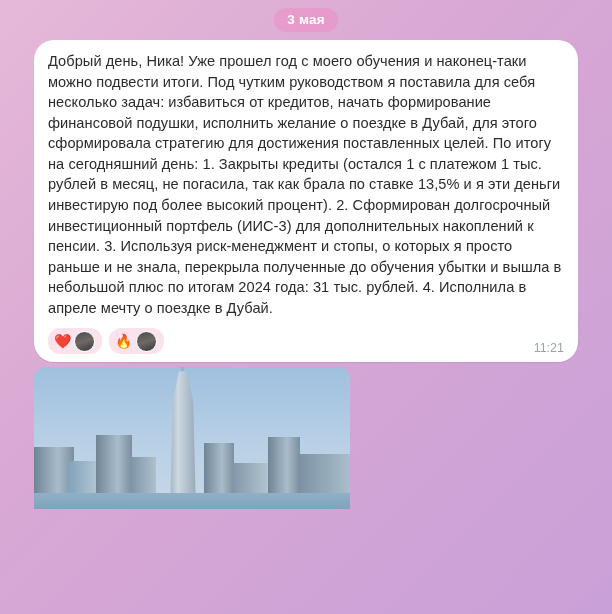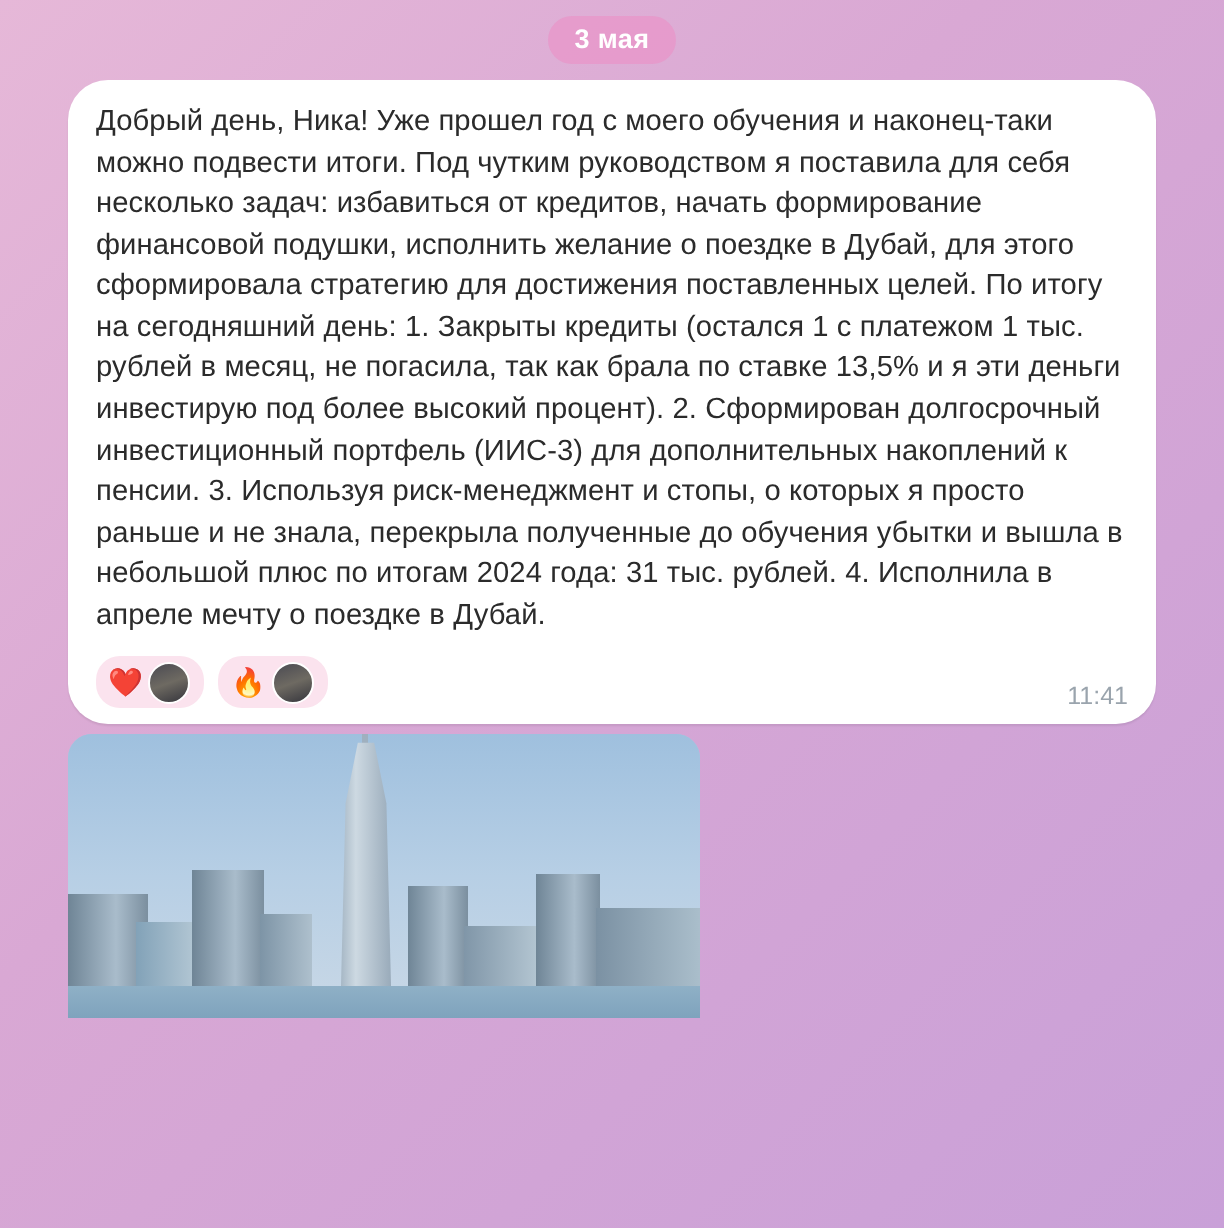--- a/index.html
+++ b/index.html
@@ -173,21 +173,21 @@
         <div class="reaction">
           <span class="emo">❤️</span>
           <span class="av"></span>
         </div>
         <div class="reaction">
           <span class="emo">🔥</span>
           <span class="av"></span>
         </div>
       </div>
 
-      <div class="timestamp">11:41</div>
+      <div class="timestamp">11:21</div>
     </div>
   </div>
 
   <div class="photo-row">
     <div class="photo">
       <div class="sky"></div>
       <div class="bld b1"></div>
       <div class="bld b2"></div>
       <div class="bld b3"></div>
       <div class="bld b4"></div>

